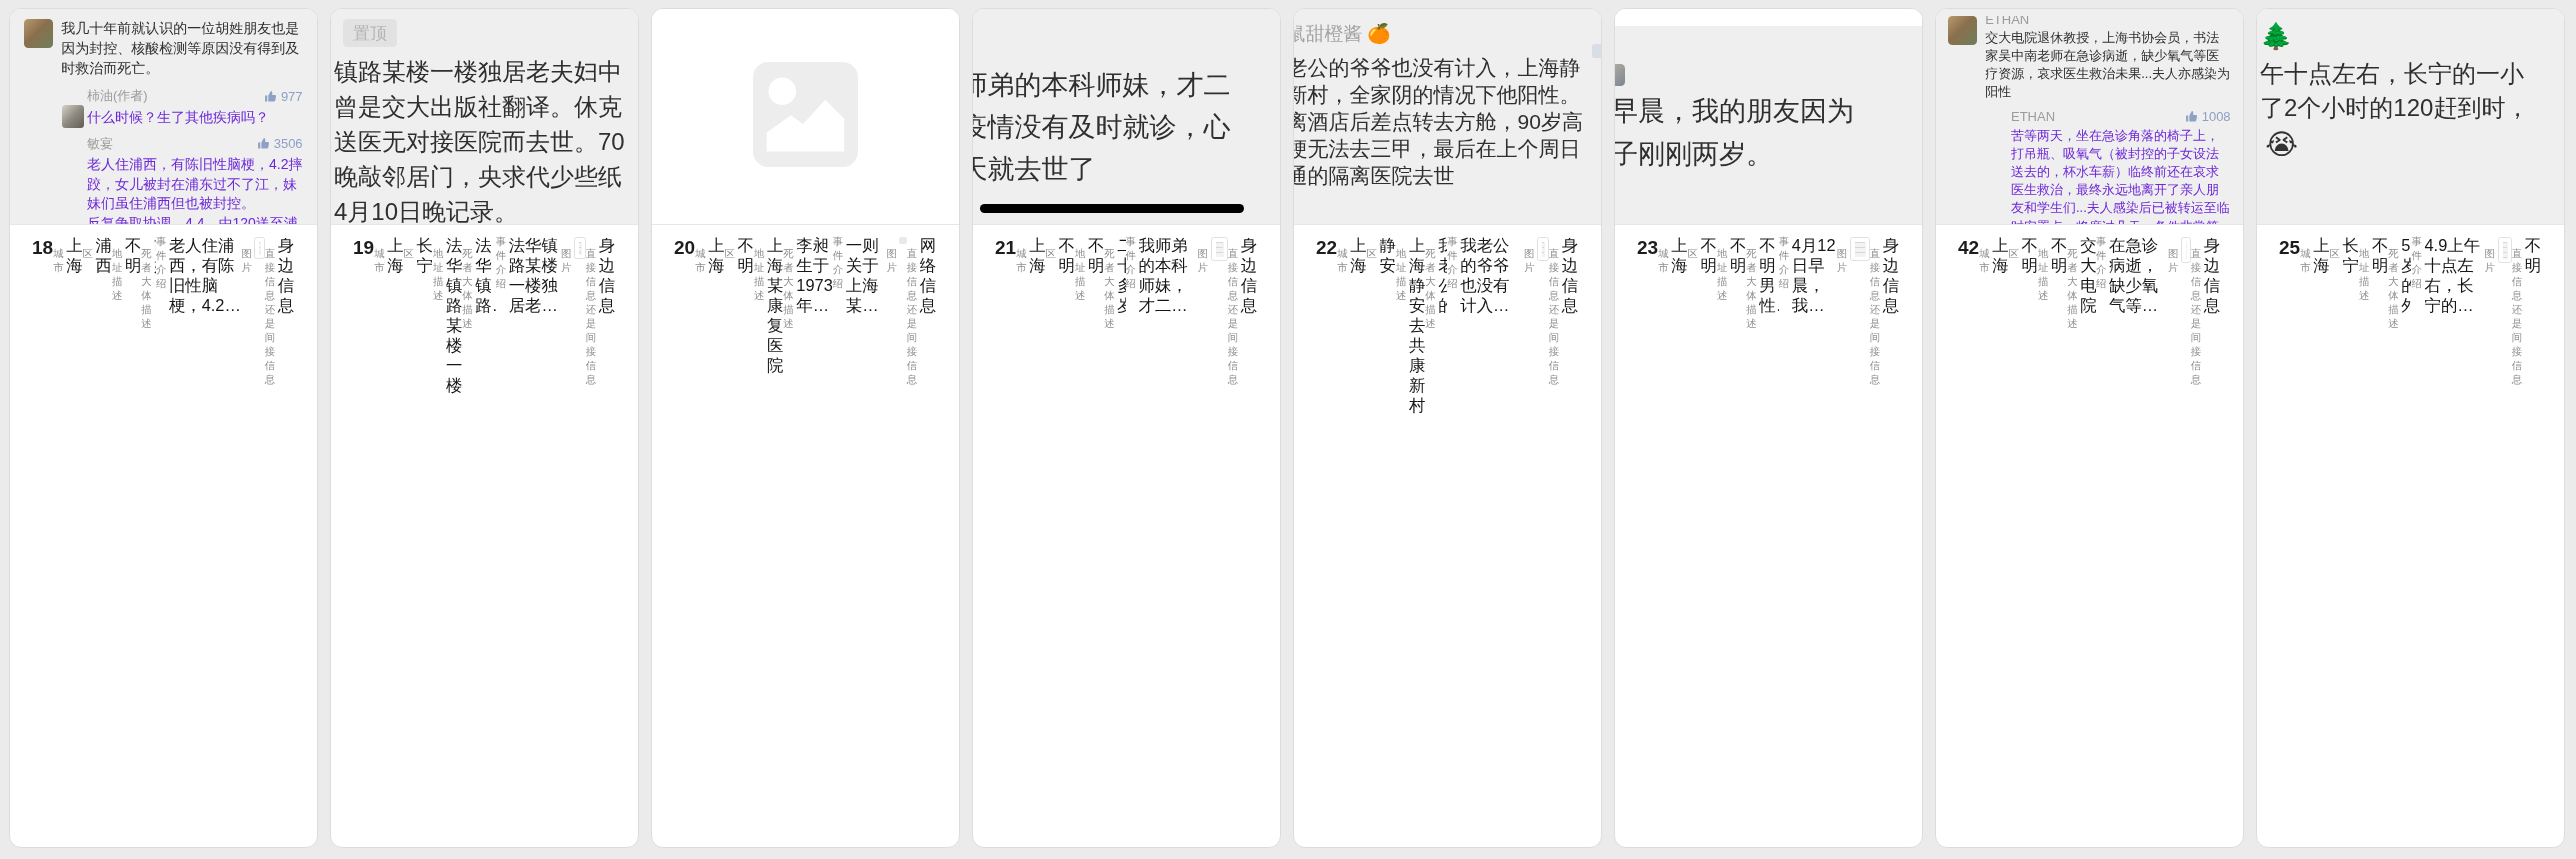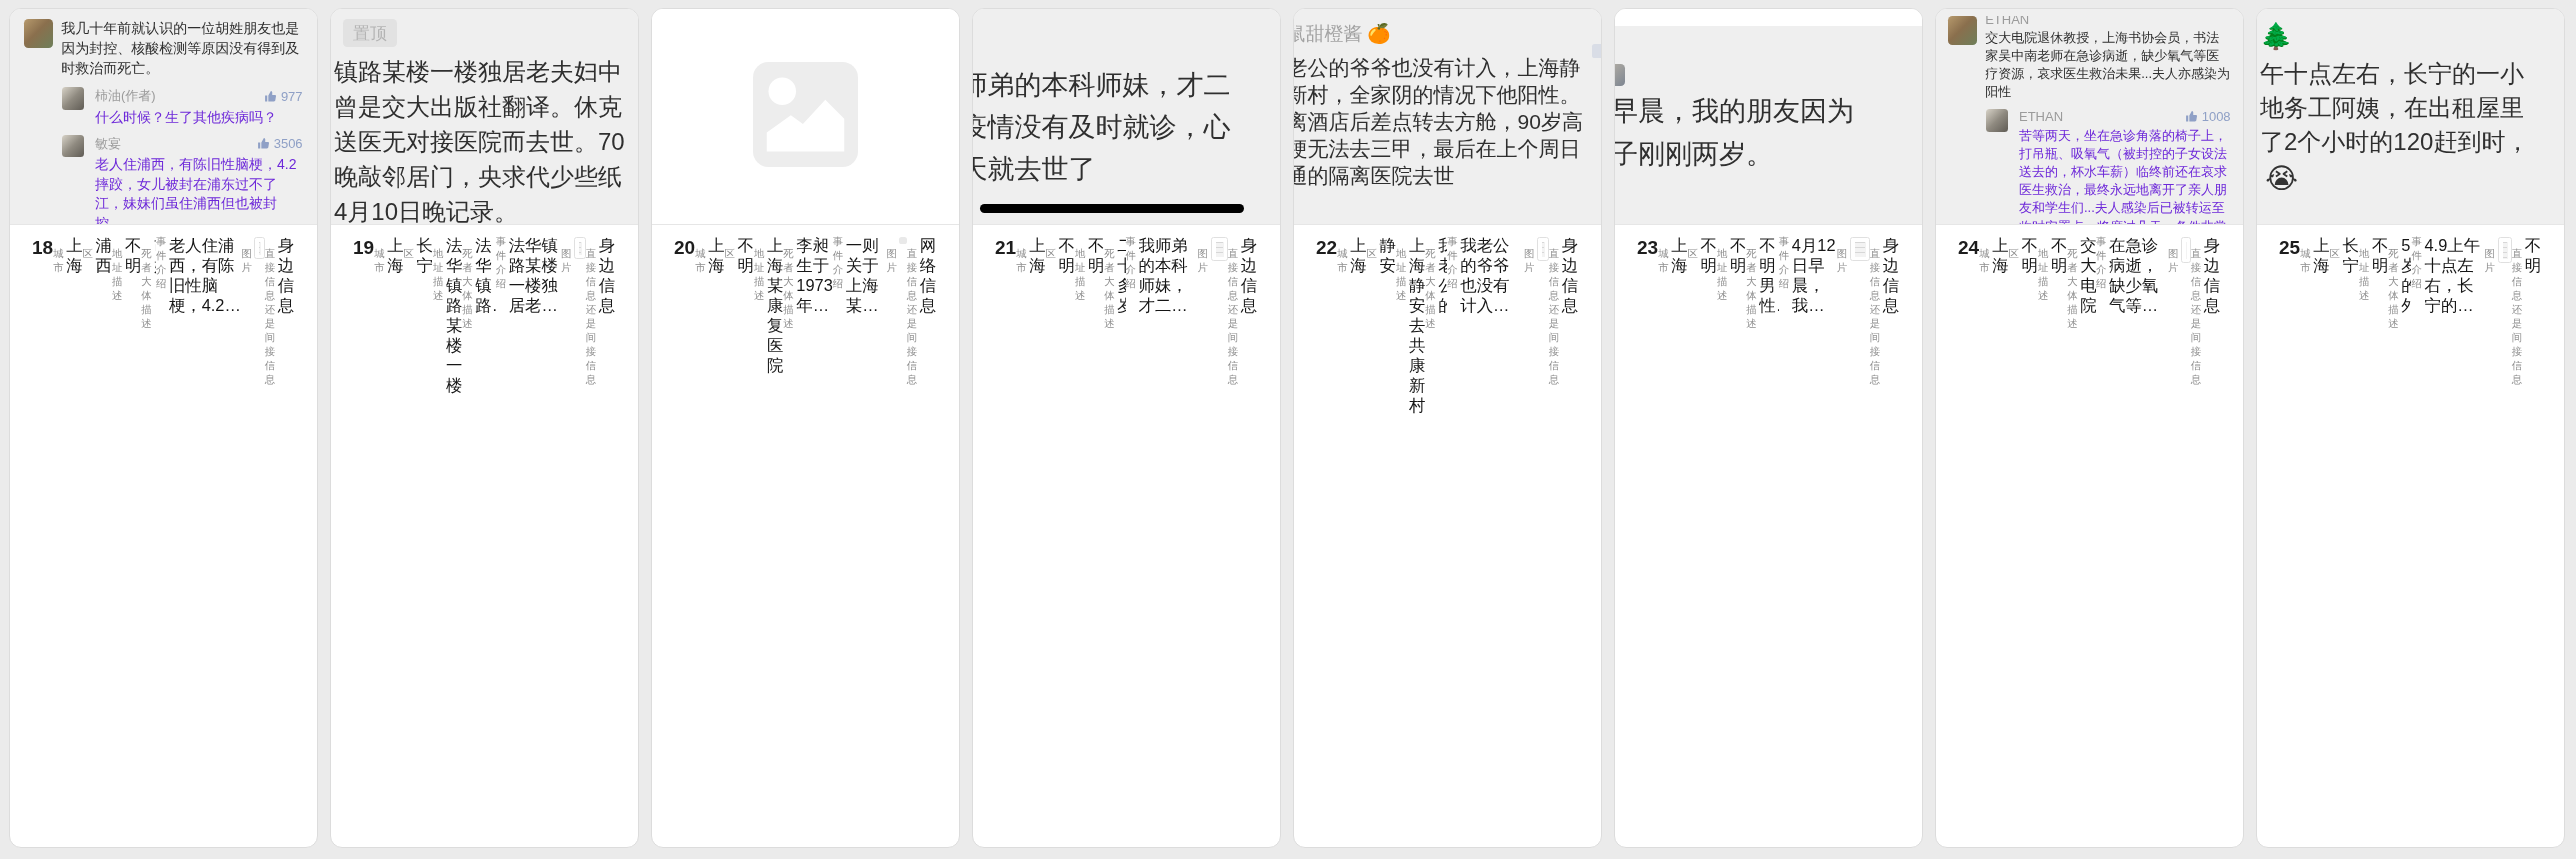--- a/index.html
+++ b/index.html
@@ -28,21 +28,21 @@
   
   .shot-thread{padding:10.4px 14px;font-size:14px;}
   .post-row{display:flex;gap:8.6px;}
   .avatar{width:29px;height:29px;min-width:29px;border-radius:4.3px;
     background:linear-gradient(135deg,#b79a6d 0%,#8a6f4d 45%,#6e7f5a 100%);}
   .avatar.small{width:22.4px;height:22.4px;min-width:22.4px;border-radius:3.5px;
     background:linear-gradient(135deg,#cfcfcf 0%,#9f9f9f 60%,#7c8b97 100%);}
   .avatar.photo{background:linear-gradient(135deg,#d8d3c8 0%,#8f8a80 50%,#5f5b54 100%);}
   .post-text{flex:1;line-height:1.42;color:#2e2e2e;white-space:pre-line;}
   .replies{margin:8.6px 0 0 38px;}
-  .reply{display:flex;gap:11px;margin-bottom:7px;}
+  .reply{display:flex;gap:3px;margin-bottom:7px;align-items:flex-end;}
   .reply-content{flex:1;}
   .name-row{display:flex;align-items:center;gap:5.2px;color:#9b9b9b;font-size:13px;}
   .likes{margin-left:auto;display:flex;align-items:center;gap:3.5px;color:#8fa0c6;font-size:13px;}
   .likes svg{width:13px;height:13px;fill:#8fa0c6;}
   .reply-text{margin-top:2.6px;line-height:1.4;color:#6d28d9;white-space:pre-line;}
   .top-cut{height:13px;overflow:hidden;display:flex;align-items:flex-end;}
   .shot-thread.dense{font-size:13px;padding:7px 12px;}
   .shot-thread.dense .post-text{line-height:1.38;}
   
   .shot-pinned{padding:8.6px 12px;}
@@ -336,21 +336,21 @@
                   </svg>
                   <span>1008</span>
                 </span>
               </div>
               <div class="reply-text">苦等两天，坐在急诊角落的椅子上，打吊瓶、吸氧气（被封控的子女设法送去的，杯水车薪）临终前还在哀求医生救治，最终永远地离开了亲人朋友和学生们...夫人感染后已被转运至临时安置点，将度过几天，条件非常简陋，即将转运至方舱，连夫君去了都来不及好好</div>
             </div>
           </div>
         </div>
       </div>
     <div class="fields">
-      <h2 class="num">24</h2>
+      <h2 class="num">42</h2>
       <div class="lbl">城市</div>
       <div class="val">上海</div>
       <div class="lbl">区</div>
       <div class="val">不明</div>
       <div class="lbl">地址描述</div>
       <div class="val">不明</div>
       <div class="lbl">死者大体描述</div>
       <div class="deceased-block">
         <div class="val val-clamp">交大电院退休教授，上海书协会员，书法家吴中南老师</div>
       </div>
@@ -363,21 +363,20 @@
       <div class="lbl">直接信息还是间接信息</div>
       <div class="val">身边信息</div>
     </div>
   </article>
 
   <article class="card">
     <div class="shot shot-emoji">
         <div class="top-emoji">🌲</div>
         <div class="big-lines">
           <div>午十点左右，长宁的一小</div>
-          <div>地务工阿姨，在出租屋里</div>
           <div>了2个小时的120赶到时，</div>
         </div>
         <div class="bottom-emoji">😭</div>
       </div>
     <div class="fields">
       <h2 class="num">25</h2>
       <div class="lbl">城市</div>
       <div class="val">上海</div>
       <div class="lbl">区</div>
       <div class="val">长宁</div>

